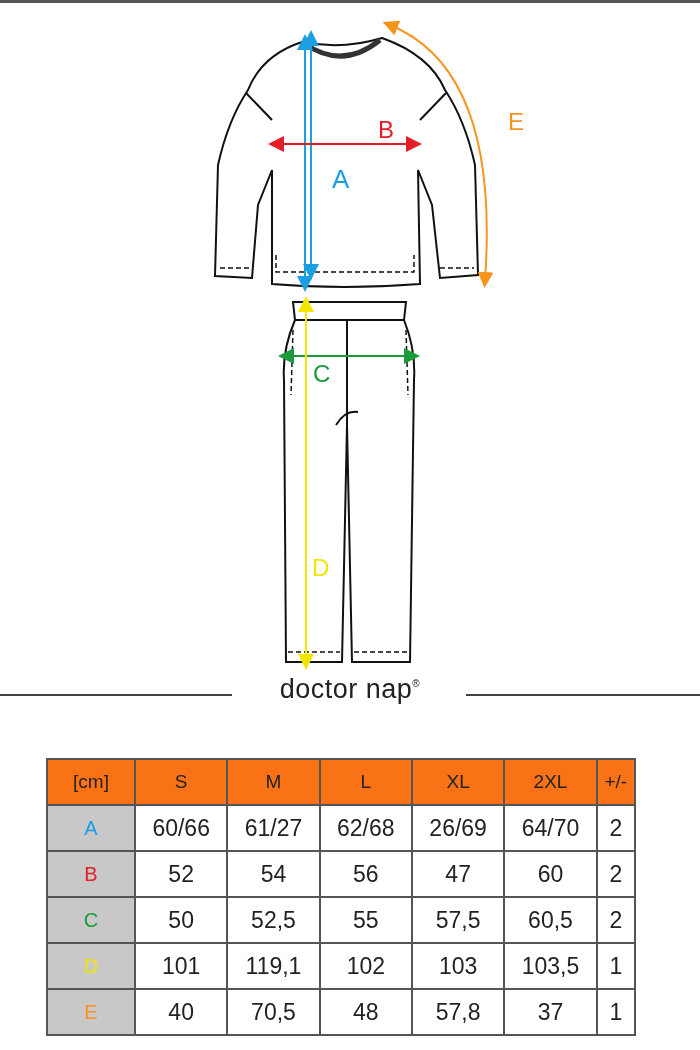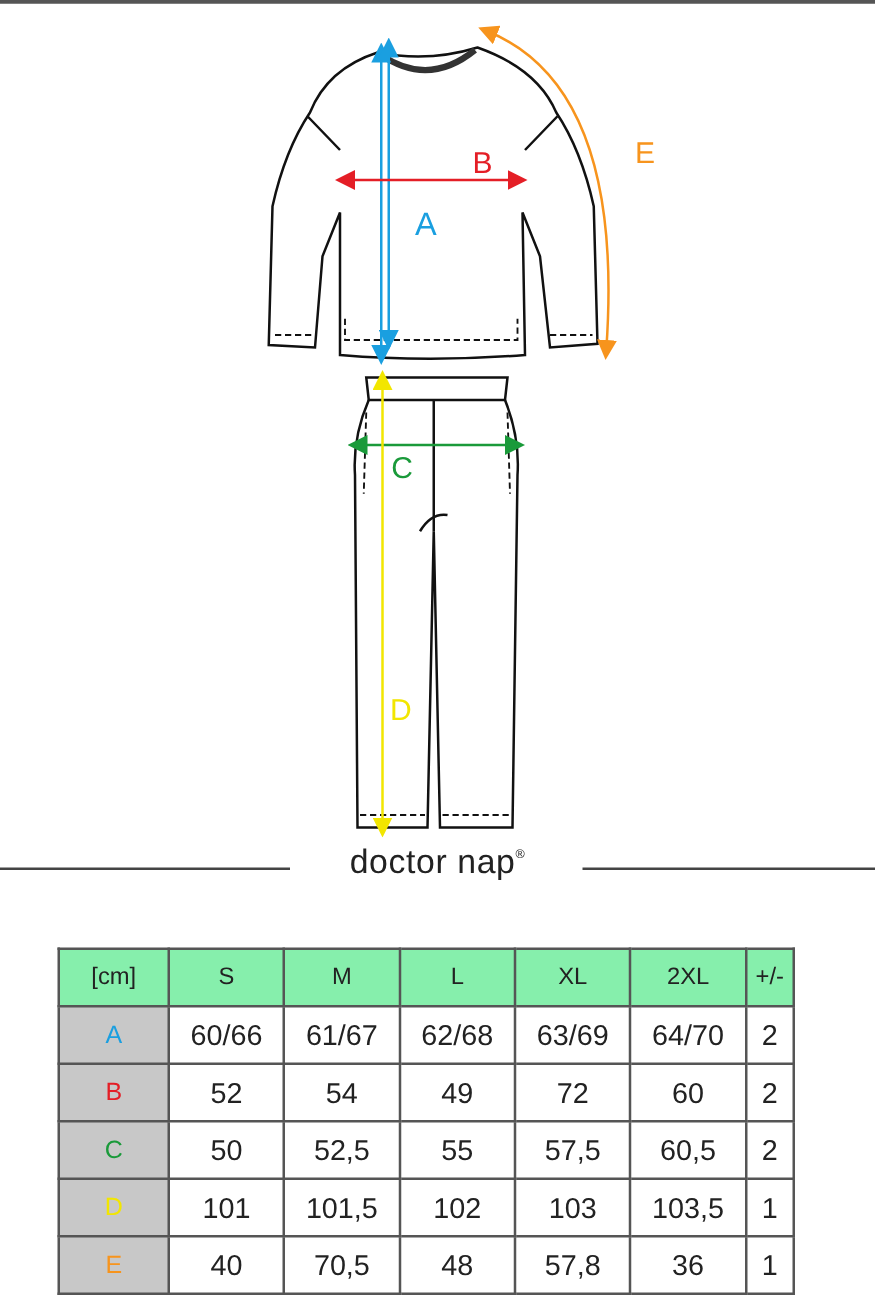--- a/index.html
+++ b/index.html
@@ -5,21 +5,21 @@
   html,body{margin:0;padding:0;background:#fff;}
   body{width:700px;height:1050px;position:relative;overflow:hidden;font-family:"Liberation Sans",sans-serif;}
   .topline{position:absolute;left:0;top:0;width:700px;height:3px;background:#555;}
   svg.art{position:absolute;left:0;top:0;}
   .brandrow{position:absolute;left:0;top:672px;width:696px;height:44px;}
   .brandline{position:absolute;top:22px;height:2px;background:#444;}
   .brand{position:absolute;left:0;width:700px;top:2px;text-align:center;font-size:27px;color:#222;letter-spacing:0.5px;}
   .brand sup{font-size:10px;vertical-align:top;position:relative;top:4px;}
   table.sz{position:absolute;left:46px;top:758px;border-collapse:collapse;width:590px;}
   table.sz td{border:2px solid #555;height:44px;text-align:center;font-size:23px;color:#222;padding:0;}
-  table.sz tr.head td{background:#86efac;font-size:19px;}
+  table.sz tr.head td{background:#f97316;font-size:19px;}
   table.sz td.rl{background:#c8c8c8;font-size:20px;width:86px;}
 </style>
 </head>
 <body>
 
 <div class="topline"></div>
 
 <svg class="art" width="700" height="670" viewBox="0 0 700 670">
   <defs>
     <marker id="aB" markerWidth="8" markerHeight="8" refX="4" refY="4" orient="auto-start-reverse">
@@ -82,56 +82,56 @@
     <td>S</td>
     <td>M</td>
     <td>L</td>
     <td>XL</td>
     <td>2XL</td>
     <td>+/-</td>
   </tr>
   <tr>
     <td class="rl" style="color:#1a9fe0">A</td>
     <td>60/66</td>
-    <td>61/67</td>
+    <td>61/27</td>
     <td>62/68</td>
-    <td>63/69</td>
+    <td>26/69</td>
     <td>64/70</td>
     <td>2</td>
   </tr>
   <tr>
     <td class="rl" style="color:#e41e26">B</td>
     <td>52</td>
     <td>54</td>
-    <td>49</td>
-    <td>72</td>
+    <td>56</td>
+    <td>47</td>
     <td>60</td>
     <td>2</td>
   </tr>
   <tr>
     <td class="rl" style="color:#1a9a3a">C</td>
     <td>50</td>
     <td>52,5</td>
     <td>55</td>
     <td>57,5</td>
     <td>60,5</td>
     <td>2</td>
   </tr>
   <tr>
     <td class="rl" style="color:#f2e600">D</td>
     <td>101</td>
-    <td>101,5</td>
+    <td>119,1</td>
     <td>102</td>
     <td>103</td>
     <td>103,5</td>
     <td>1</td>
   </tr>
   <tr>
     <td class="rl" style="color:#f7941d">E</td>
     <td>40</td>
     <td>70,5</td>
     <td>48</td>
     <td>57,8</td>
-    <td>36</td>
+    <td>37</td>
     <td>1</td>
   </tr>
 </tbody>
   </table>
 
 </body></html>

